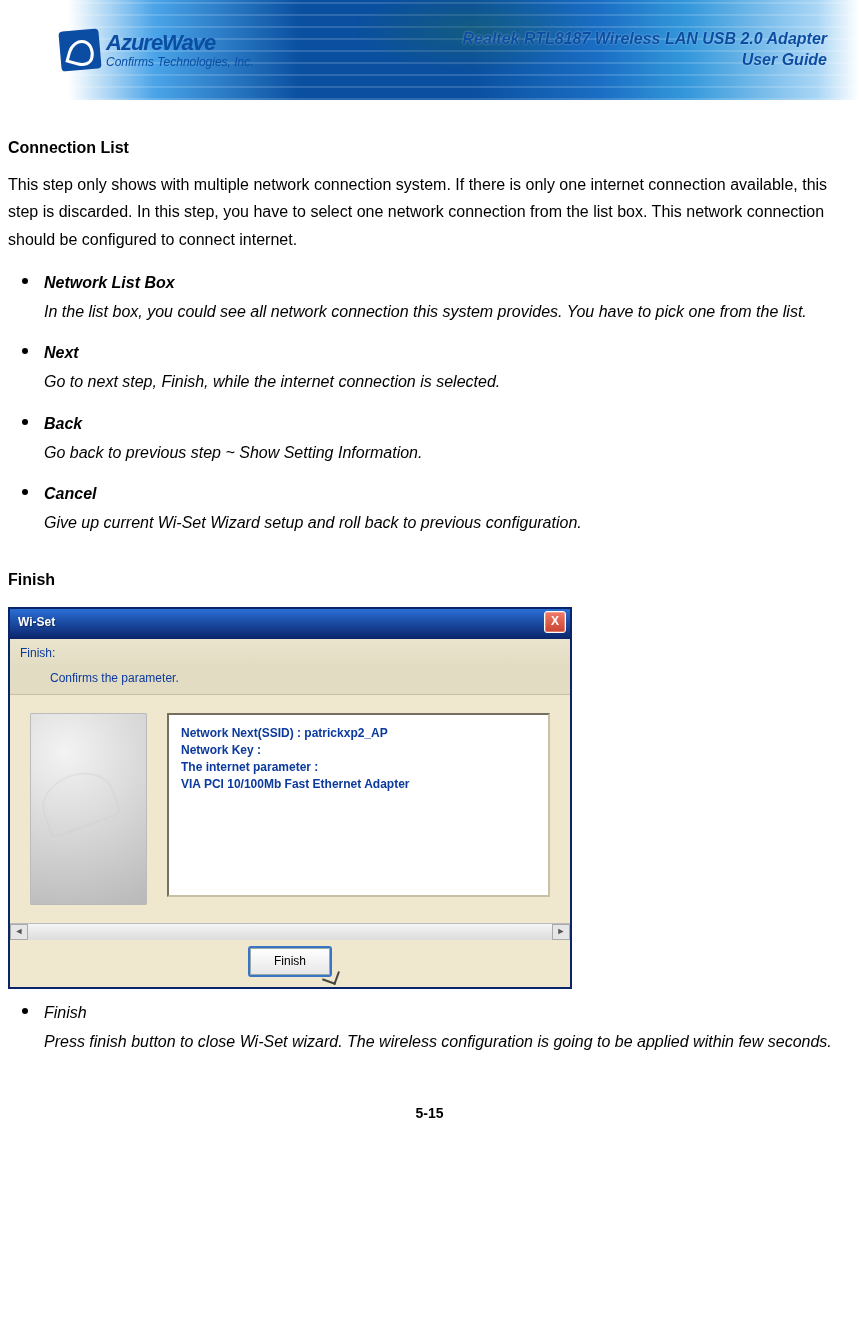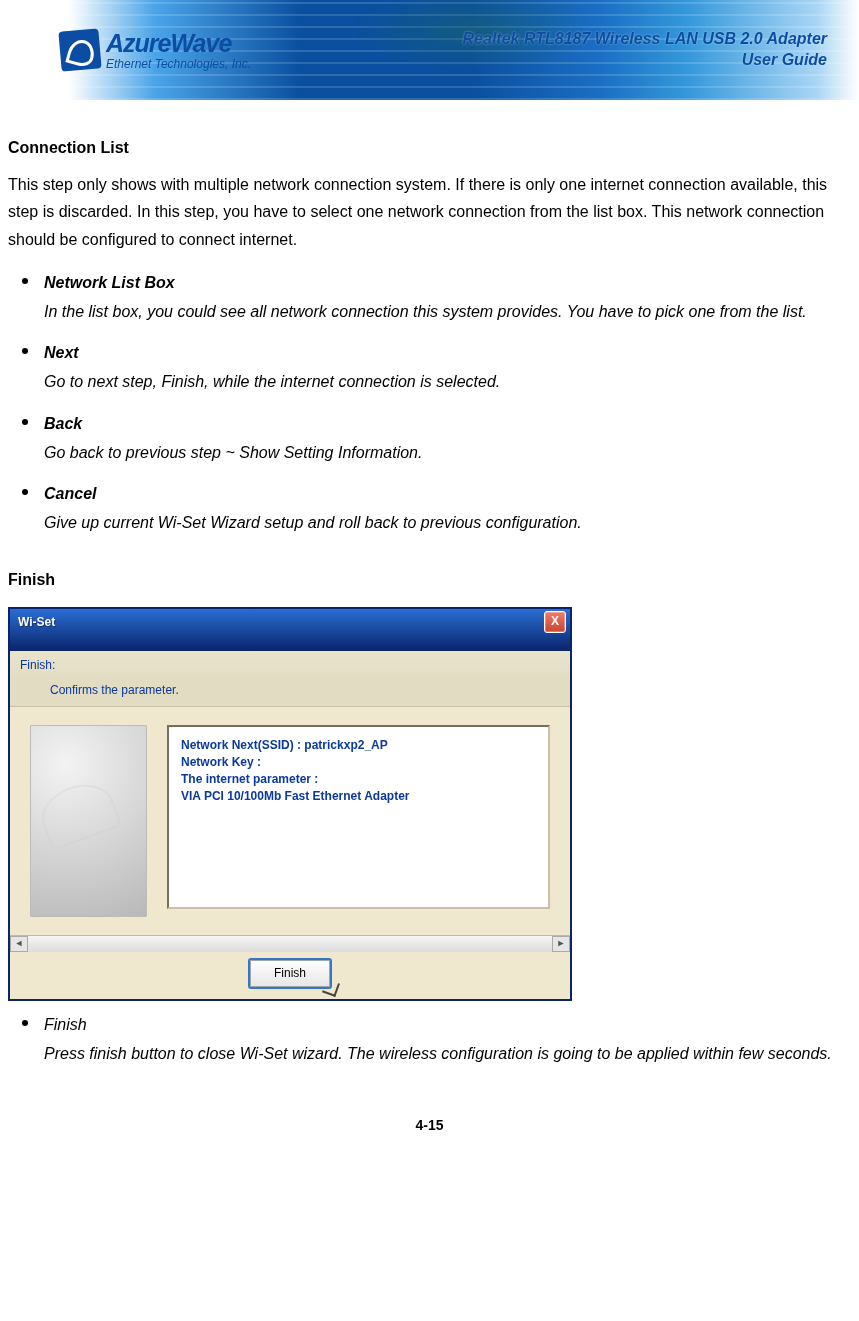--- a/index.html
+++ b/index.html
@@ -50,21 +50,21 @@
     border: 3px solid #fff;
     border-radius: 50% 50% 50% 0 / 60% 60% 40% 40%;
     transform: rotate(20deg);
   }
   .logo-text {
     display: flex;
     flex-direction: column;
     line-height: 1;
   }
   .logo-main {
-    font-size: 25px;
+    font-size: 22px;
     font-weight: bold;
     font-style: italic;
     color: #0b4da2;
     letter-spacing: -1px;
   }
   .logo-sub {
     font-size: 12px;
     color: #0b4da2;
     font-style: italic;
     margin-top: 2px;
@@ -137,21 +137,21 @@
     font-family: Tahoma, Arial, sans-serif;
     font-size: 12px;
     box-shadow: 0 0 0 1px #000 inset;
   }
   .titlebar {
     height: 26px;
     background: linear-gradient(180deg,#2a6ed5 0,#0a246a 100%);
     display: flex;
     align-items: center;
     justify-content: space-between;
-    padding: 0 4px 16px 8px;
+    padding: 0 4px 4px 8px;
   }
   .titlebar-text {
     color: #fff;
     font-weight: bold;
     text-shadow: 1px 1px 1px rgba(0,0,0,0.4);
   }
   .close-btn {
     width: 20px; height: 20px;
     background: linear-gradient(180deg,#f07a6a,#c9442f);
     border: 1px solid #fff;
@@ -260,21 +260,21 @@
   }
 </style>
 </head>
 <body>
 
 <div class="banner">
   <div class="logo-block">
     <div class="logo-icon"></div>
     <div class="logo-text">
       <span class="logo-main">AzureWave</span>
-      <span class="logo-sub">Ethernet  Technologies,  Inc.</span>
+      <span class="logo-sub">Confirms  Technologies,  Inc.</span>
     </div>
   </div>
   <div class="header-title">
     <span>Realtek RTL8187 Wireless LAN USB 2.0 Adapter</span><br>
     <span>User Guide</span>
   </div>
 </div>
 
 <div class="content">
 
@@ -332,13 +332,13 @@
 
   <ul class="features">
     <li>
       <span class="item-title finish-item-title">Finish</span>
       <span class="item-desc">Press finish button to close Wi-Set wizard. The wireless configuration is going to be applied within few seconds.</span>
     </li>
   </ul>
 
 </div>
 
-<div class="page-footer">4-15</div>
+<div class="page-footer">5-15</div>
 
 </body></html>

